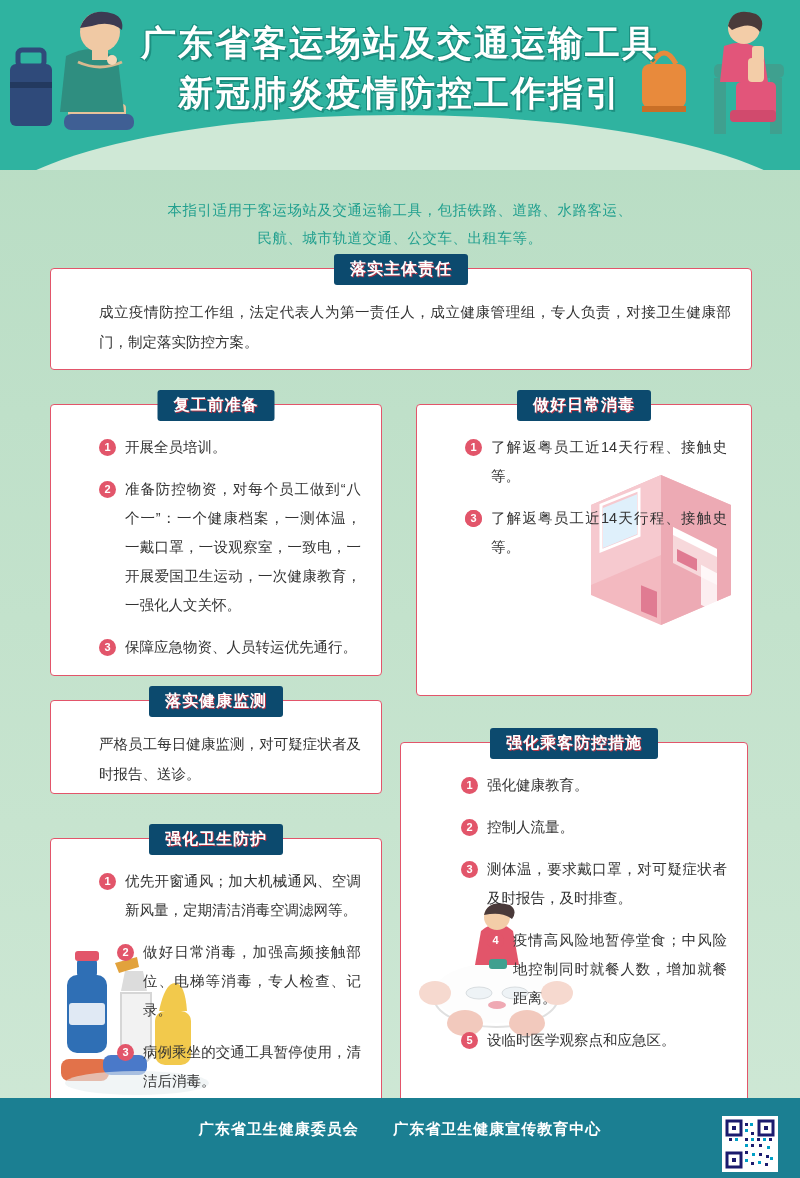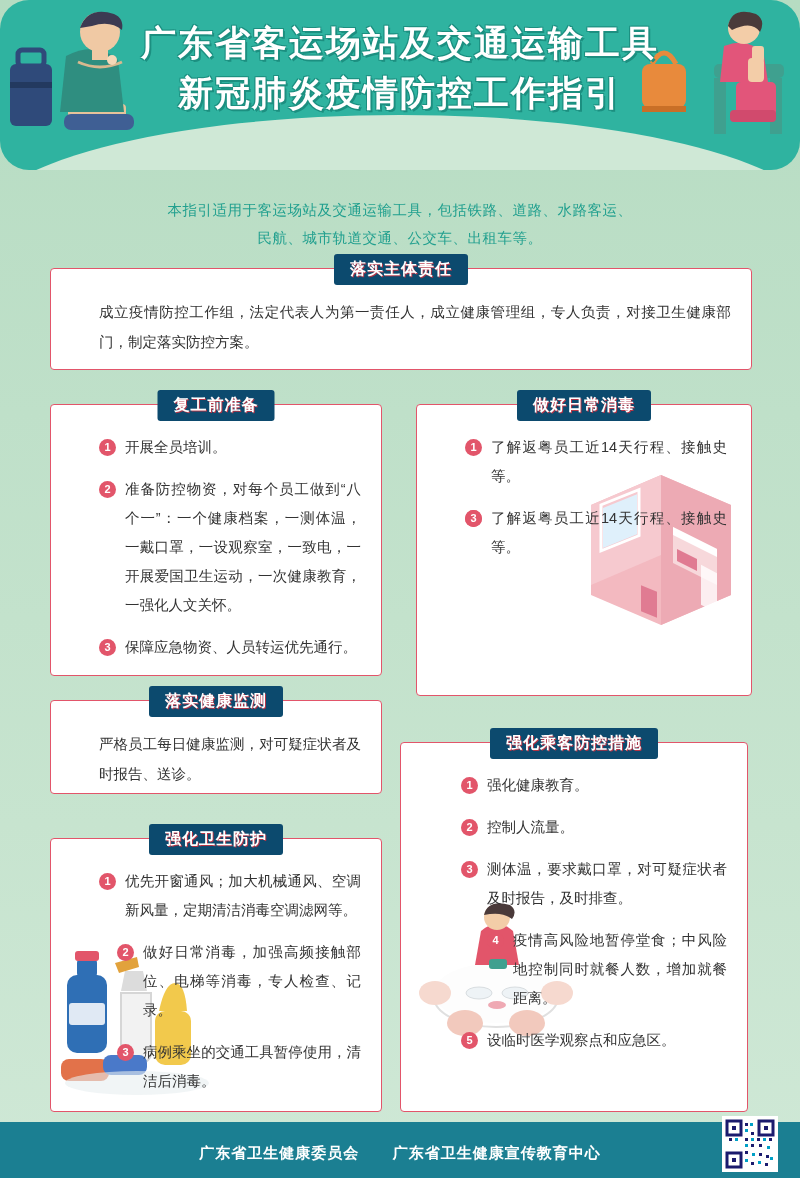--- a/index.html
+++ b/index.html
@@ -11,21 +11,20 @@
   }
   .poster{
     position:absolute;inset:0;
     background:linear-gradient(180deg,#b6dcc2 0%,#bfe0c9 35%,#c7e4cf 70%,#cfe8d6 100%);
   }
   
   .header{
     position:absolute;top:0;left:0;width:800px;height:170px;
     background:#2fb3a0;
     overflow:hidden;
-    border-radius:29px;
   }
   .header .wave{
     position:absolute;left:-20px;bottom:-55px;width:840px;height:110px;
     background:#cfe8d6;
     border-radius:50% 50% 0 0/100% 100% 0 0;
   }
   .header .wave2{
     position:absolute;left:-40px;bottom:-70px;width:880px;height:110px;
     background:#e8f4ec;opacity:.55;
     border-radius:50% 50% 0 0/100% 100% 0 0;
@@ -81,21 +80,21 @@
   
   .bedroom{
     position:absolute;right:10px;top:60px;width:160px;height:160px;
   }
   
   .bottles{position:absolute;left:8px;bottom:8px;width:150px;height:170px;}
   
   .table-ill{position:absolute;left:10px;bottom:60px;width:170px;height:150px;}
   
   .footer{
-    position:absolute;left:0;bottom:0;width:800px;height:56px;background:#1b7f92;font-family:Liberation Serif, serif;
+    position:absolute;left:0;bottom:0;width:800px;height:80px;background:#1b7f92;
   }
   .footer .orgs{
     position:absolute;left:0;top:22px;width:800px;text-align:center;
     color:#fff;font-size:15px;font-weight:bold;letter-spacing:1px;
   }
   .qr{
     position:absolute;right:22px;bottom:6px;width:56px;height:56px;background:#fff;
     padding:3px;box-sizing:border-box;
   }
 </style>

